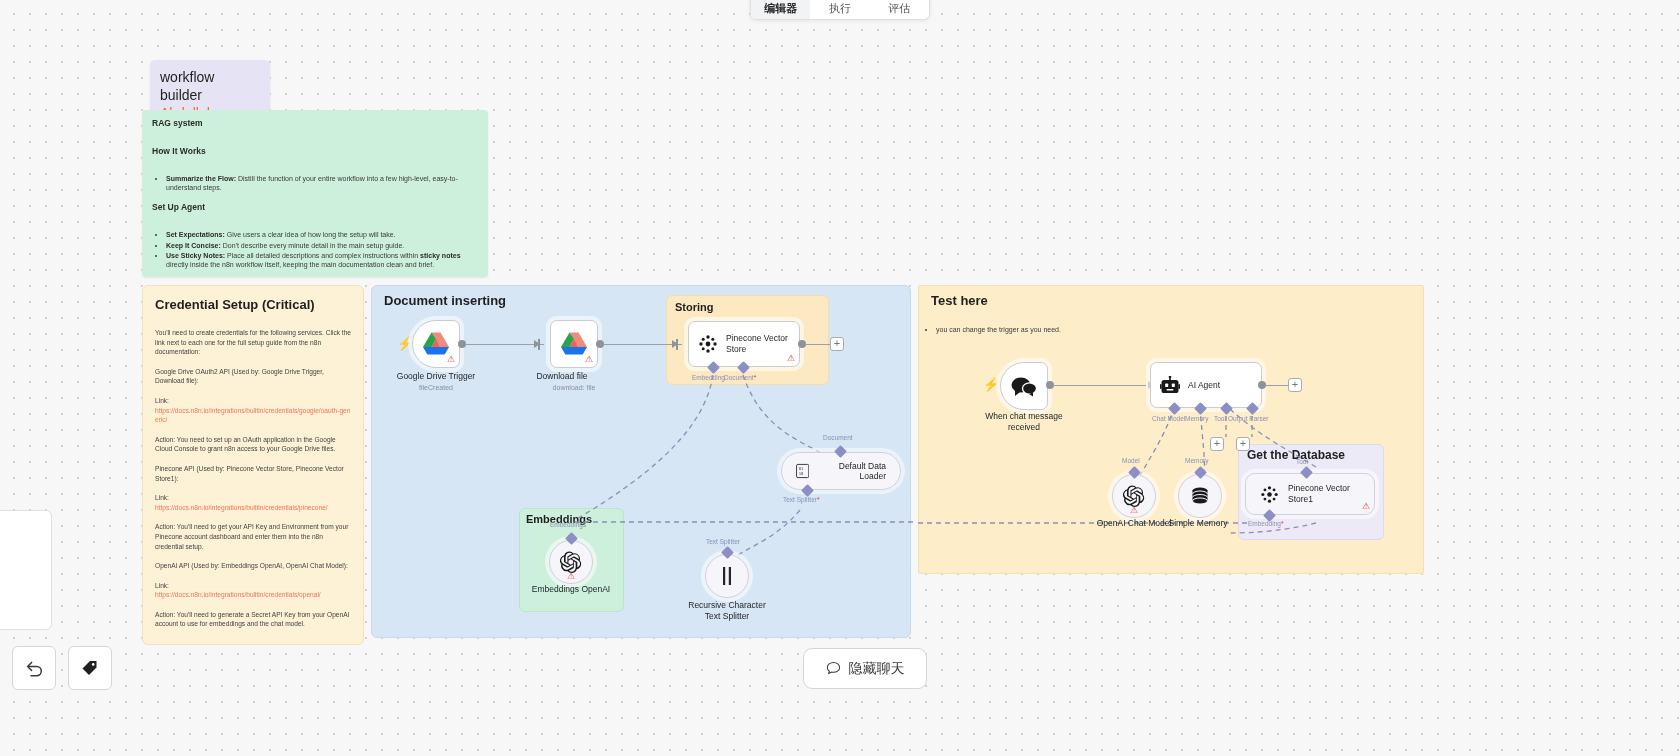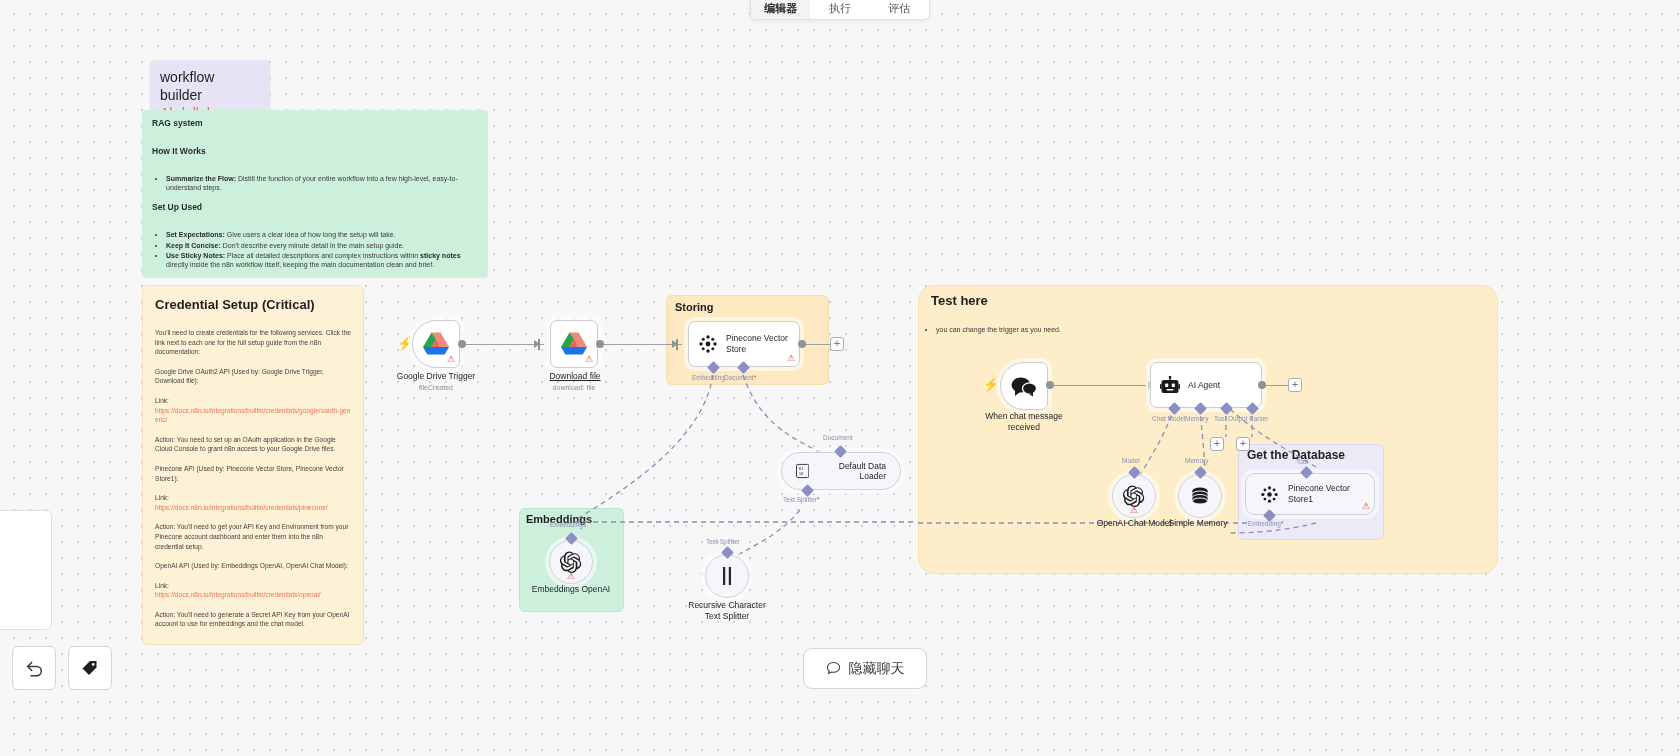--- a/index.html
+++ b/index.html
@@ -113,24 +113,24 @@
     border-radius: 6px;
   }
   .emb-panel > .panel-title {
     position: absolute; left: 6px; top: 4px;
     font-size: 11px; font-weight: bold; color: #1f1f1f;
   }
 
   
   .test-panel {
     position: absolute; left: 918px; top: 285px;
-    width: 580px; height: 289px;
+    width: 506px; height: 289px;
     background: #fdeec9;
     border: 1px solid #f5e0b1;
-    border-radius: 16px;
+    border-radius: 2px;
   }
   .test-panel > .panel-title {
     position: absolute; left: 12px; top: 7px;
     font-size: 13px; font-weight: bold; color: #1f1f1f;
   }
   .test-note {
     position: absolute; left: 920px; top: 325px;
     width: 300px;
     font-size: 7px; color: #3a3a3a; line-height: 10px;
   }
@@ -287,21 +287,21 @@
     <div class="l1">workflow builder</div>
     <div class="l2">Abdullah Ahmed</div>
   </div>
 
   <div class="rag-sticky">
     <h3>RAG system</h3>
     <h4>How It Works</h4>
     <ul>
       <li><b>Summarize the Flow:</b><span> Distill the function of your entire workflow into a few high-level, easy-to-understand steps.</span></li>
     </ul>
-    <h4>Set Up Used</h4>
+    <h4>Set Up Agent</h4>
     <ul>
       <li><b>Set Expectations:</b><span> Give users a clear idea of how long the setup will take.</span></li>
       <li><b>Keep It Concise:</b><span> Don't describe every minute detail in the main setup guide.</span></li>
       <li><b>Use Sticky Notes:</b><span> Place all detailed descriptions and complex instructions within </span><b>sticky notes</b><span> directly inside the n8n workflow itself, keeping the main documentation clean and brief.</span></li>
     </ul>
   </div>
 
   <div class="cred-panel">
     <h2>Credential Setup (Critical)</h2>
     <p>You'll need to create credentials for the following services. Click the link next to each one for the full setup guide from the n8n documentation:</p>
@@ -312,20 +312,23 @@
     <p>Pinecone API (Used by: Pinecone Vector Store, Pinecone Vector Store1):</p>
     <p style="margin-bottom:0">Link:</p>
     <span class="lnk" style="margin-bottom:10px; white-space:nowrap; overflow:hidden;">https://docs.n8n.io/integrations/builtin/credentials/pinecone/</span>
     <p>Action: You'll need to get your API Key and Environment from your Pinecone account dashboard and enter them into the n8n credential setup.</p>
     <p>OpenAI API (Used by: Embeddings OpenAI, OpenAI Chat Model):</p>
     <p style="margin-bottom:0">Link:</p>
     <span class="lnk" style="margin-bottom:10px">https://docs.n8n.io/integrations/builtin/credentials/openai/</span>
     <p>Action: You'll need to generate a Secret API Key from your OpenAI account to use for embeddings and the chat model.</p>
   </div>
 
+  <div class="doc-panel">
+    <div class="panel-title">Document inserting</div>
+  </div>
 
   <div class="storing-panel">
     <div class="panel-title">Storing</div>
   </div>
 
   <div class="emb-panel">
     <div class="panel-title">Embeddings</div>
   </div>
 
   <div class="test-panel">
@@ -362,21 +365,21 @@
 
   <div class="node sq" style="left:550px; top:320px;">
     <svg width="26" height="24" viewBox="0 0 26 24">
       <polygon points="8.5,0.5 17.5,0.5 26,15 17,15" fill="#f08a7c"></polygon>
       <polygon points="8.5,0.5 0,15 8.5,15 13,7.2" fill="#2ba24c"></polygon>
       <polygon points="0,15 4.3,22.5 21.7,22.5 26,15" fill="#1a73e8"></polygon>
       <polygon points="13,7.2 8.5,15 17,15" fill="#e8493a" opacity="0.85"></polygon>
     </svg>
     <span class="warn">⚠</span>
   </div>
-  <div class="node-caption" style="left:505px; top:371px;text-decoration:underline;">Download file</div>
+  <div class="node-caption" style="left:492px; top:371px;">Download file</div>
   <div class="node-sub" style="left:504px; top:383px;">download: file</div>
 
   <div class="dot" style="left:596px; top:340px;"></div>
   <div class="conn" style="left:604px; top:343.5px; width:78px;"></div>
   <div class="arrow-bar" style="left:676px; top:338.5px;"></div>
   <div class="arrow" style="left:672px; top:339.5px;"></div>
 
   <div class="node wide" style="left:688px; top:321px;">
     <svg width="20" height="20" viewBox="0 0 20 20">
       <g fill="#1b1b1b">

